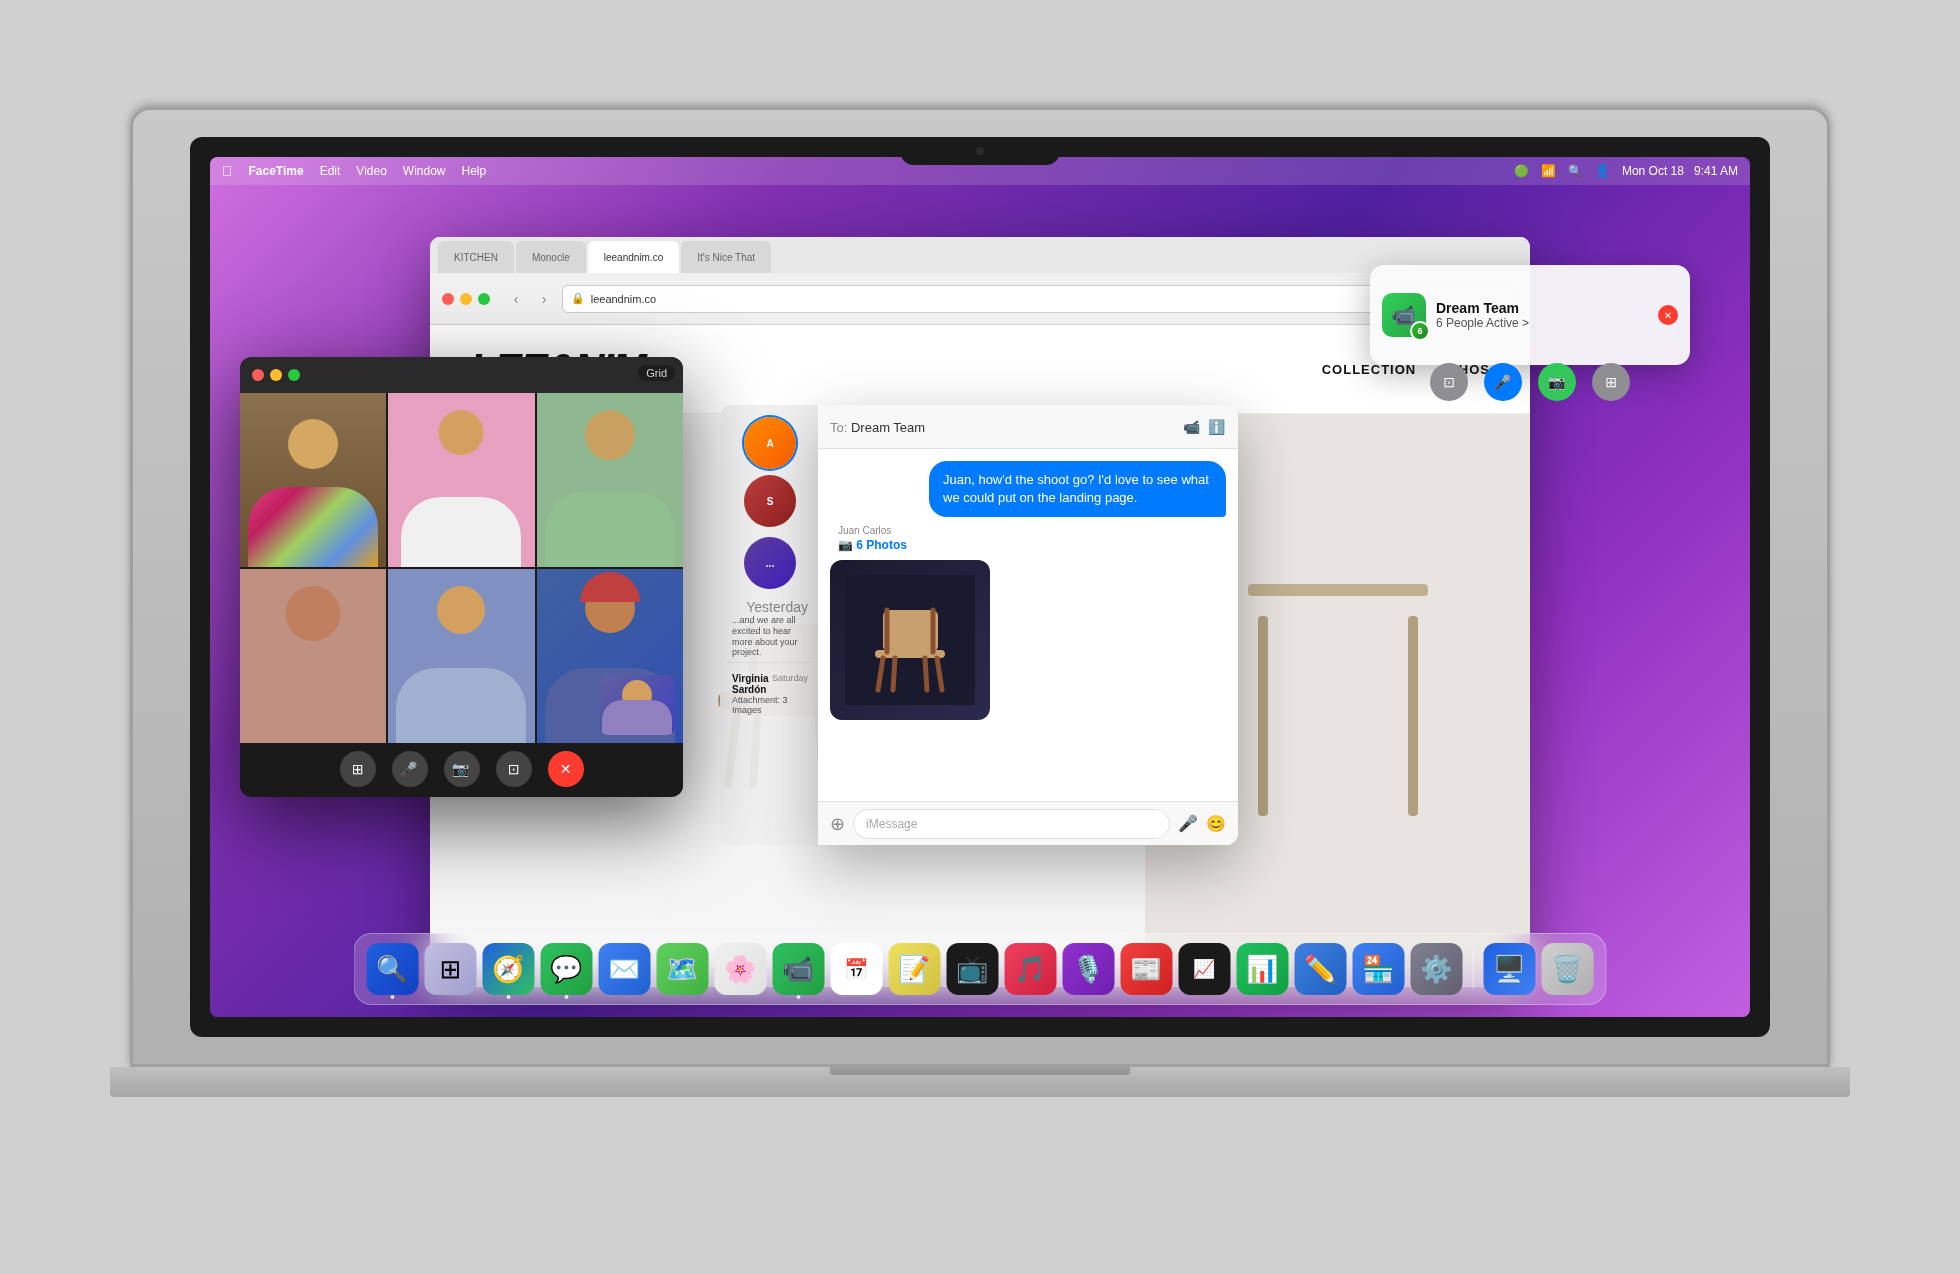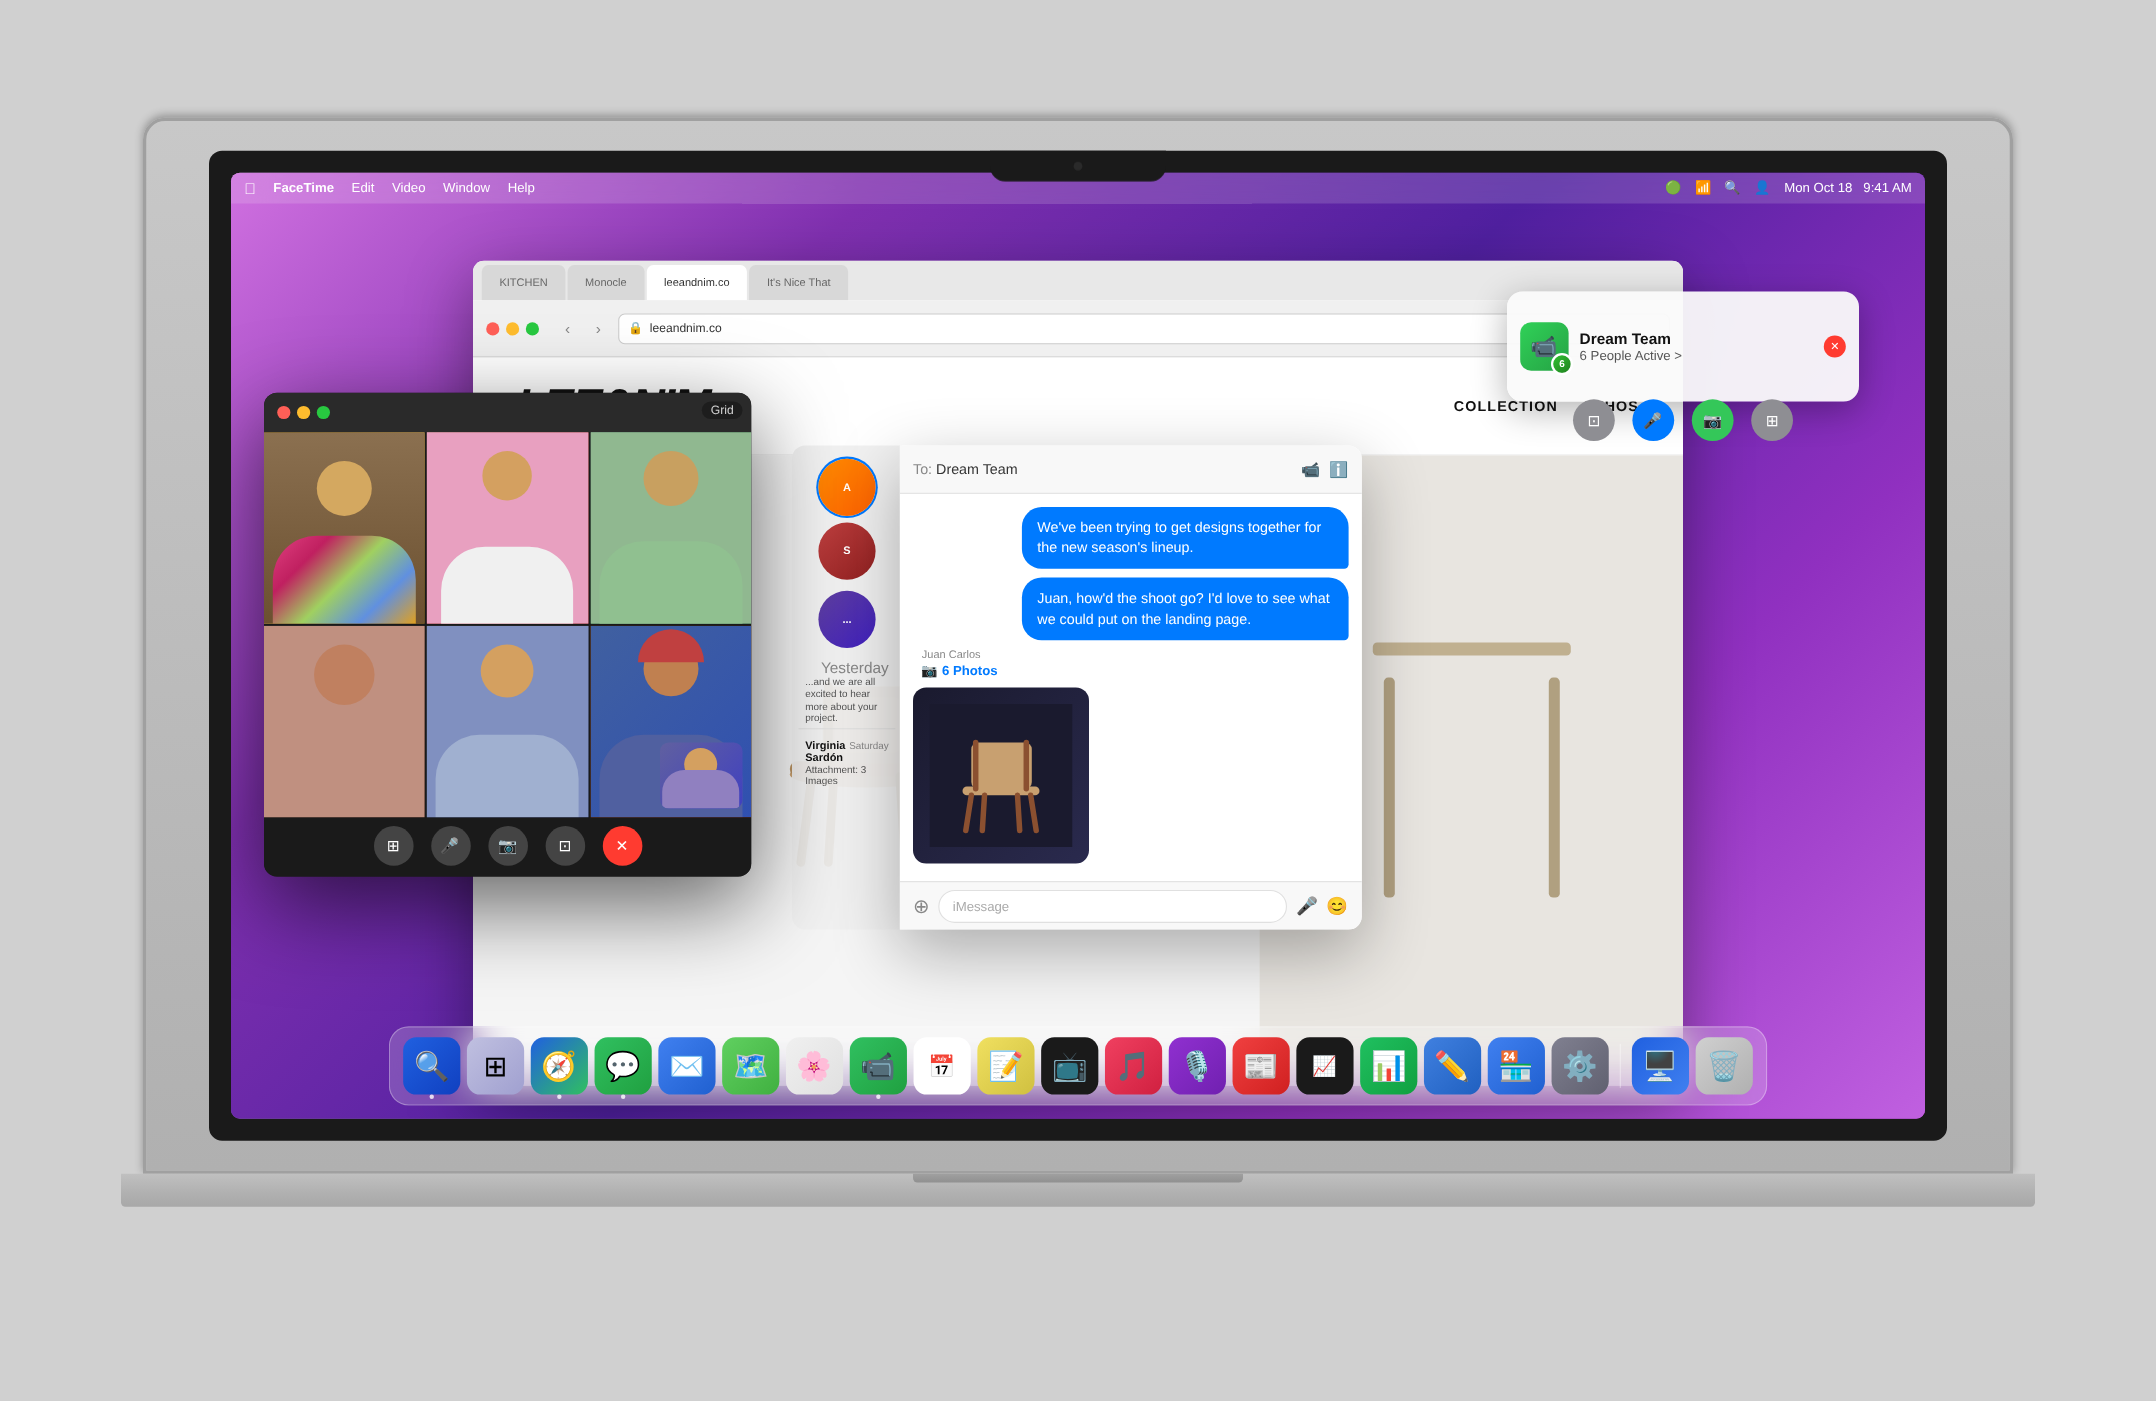--- a/index.html
+++ b/index.html
@@ -813,23 +813,20 @@
               <span class="messages-to-label">To: </span>
               <span class="messages-to">Dream Team</span>
             </div>
             <div style="display:flex;gap:8px;">
               <span style="font-size:14px;">📹</span>
               <span style="font-size:14px;">ℹ️</span>
             </div>
           </div>
           <div class="messages-content">
 
-            <div style="display:flex;justify-content:flex-end;">
-              <div class="msg-bubble msg-sent">We've been trying to get designs together for the new season's lineup.</div>
-            </div>
 
 
             <div style="display:flex;justify-content:flex-end;">
               <div class="msg-bubble msg-sent">Juan, how'd the shoot go? I'd love to see what we could put on the landing page.</div>
             </div>
 
             <div style="display:flex;flex-direction:column;align-items:flex-start;">
               <div style="font-size:10px;color:#888;margin-left:8px;margin-bottom:2px;">Juan Carlos</div>
               <div style="font-size:12px;color:#007AFF;font-weight:600;margin-left:8px;margin-bottom:4px;">📷 6 Photos</div>
               <div class="msg-image-card">

